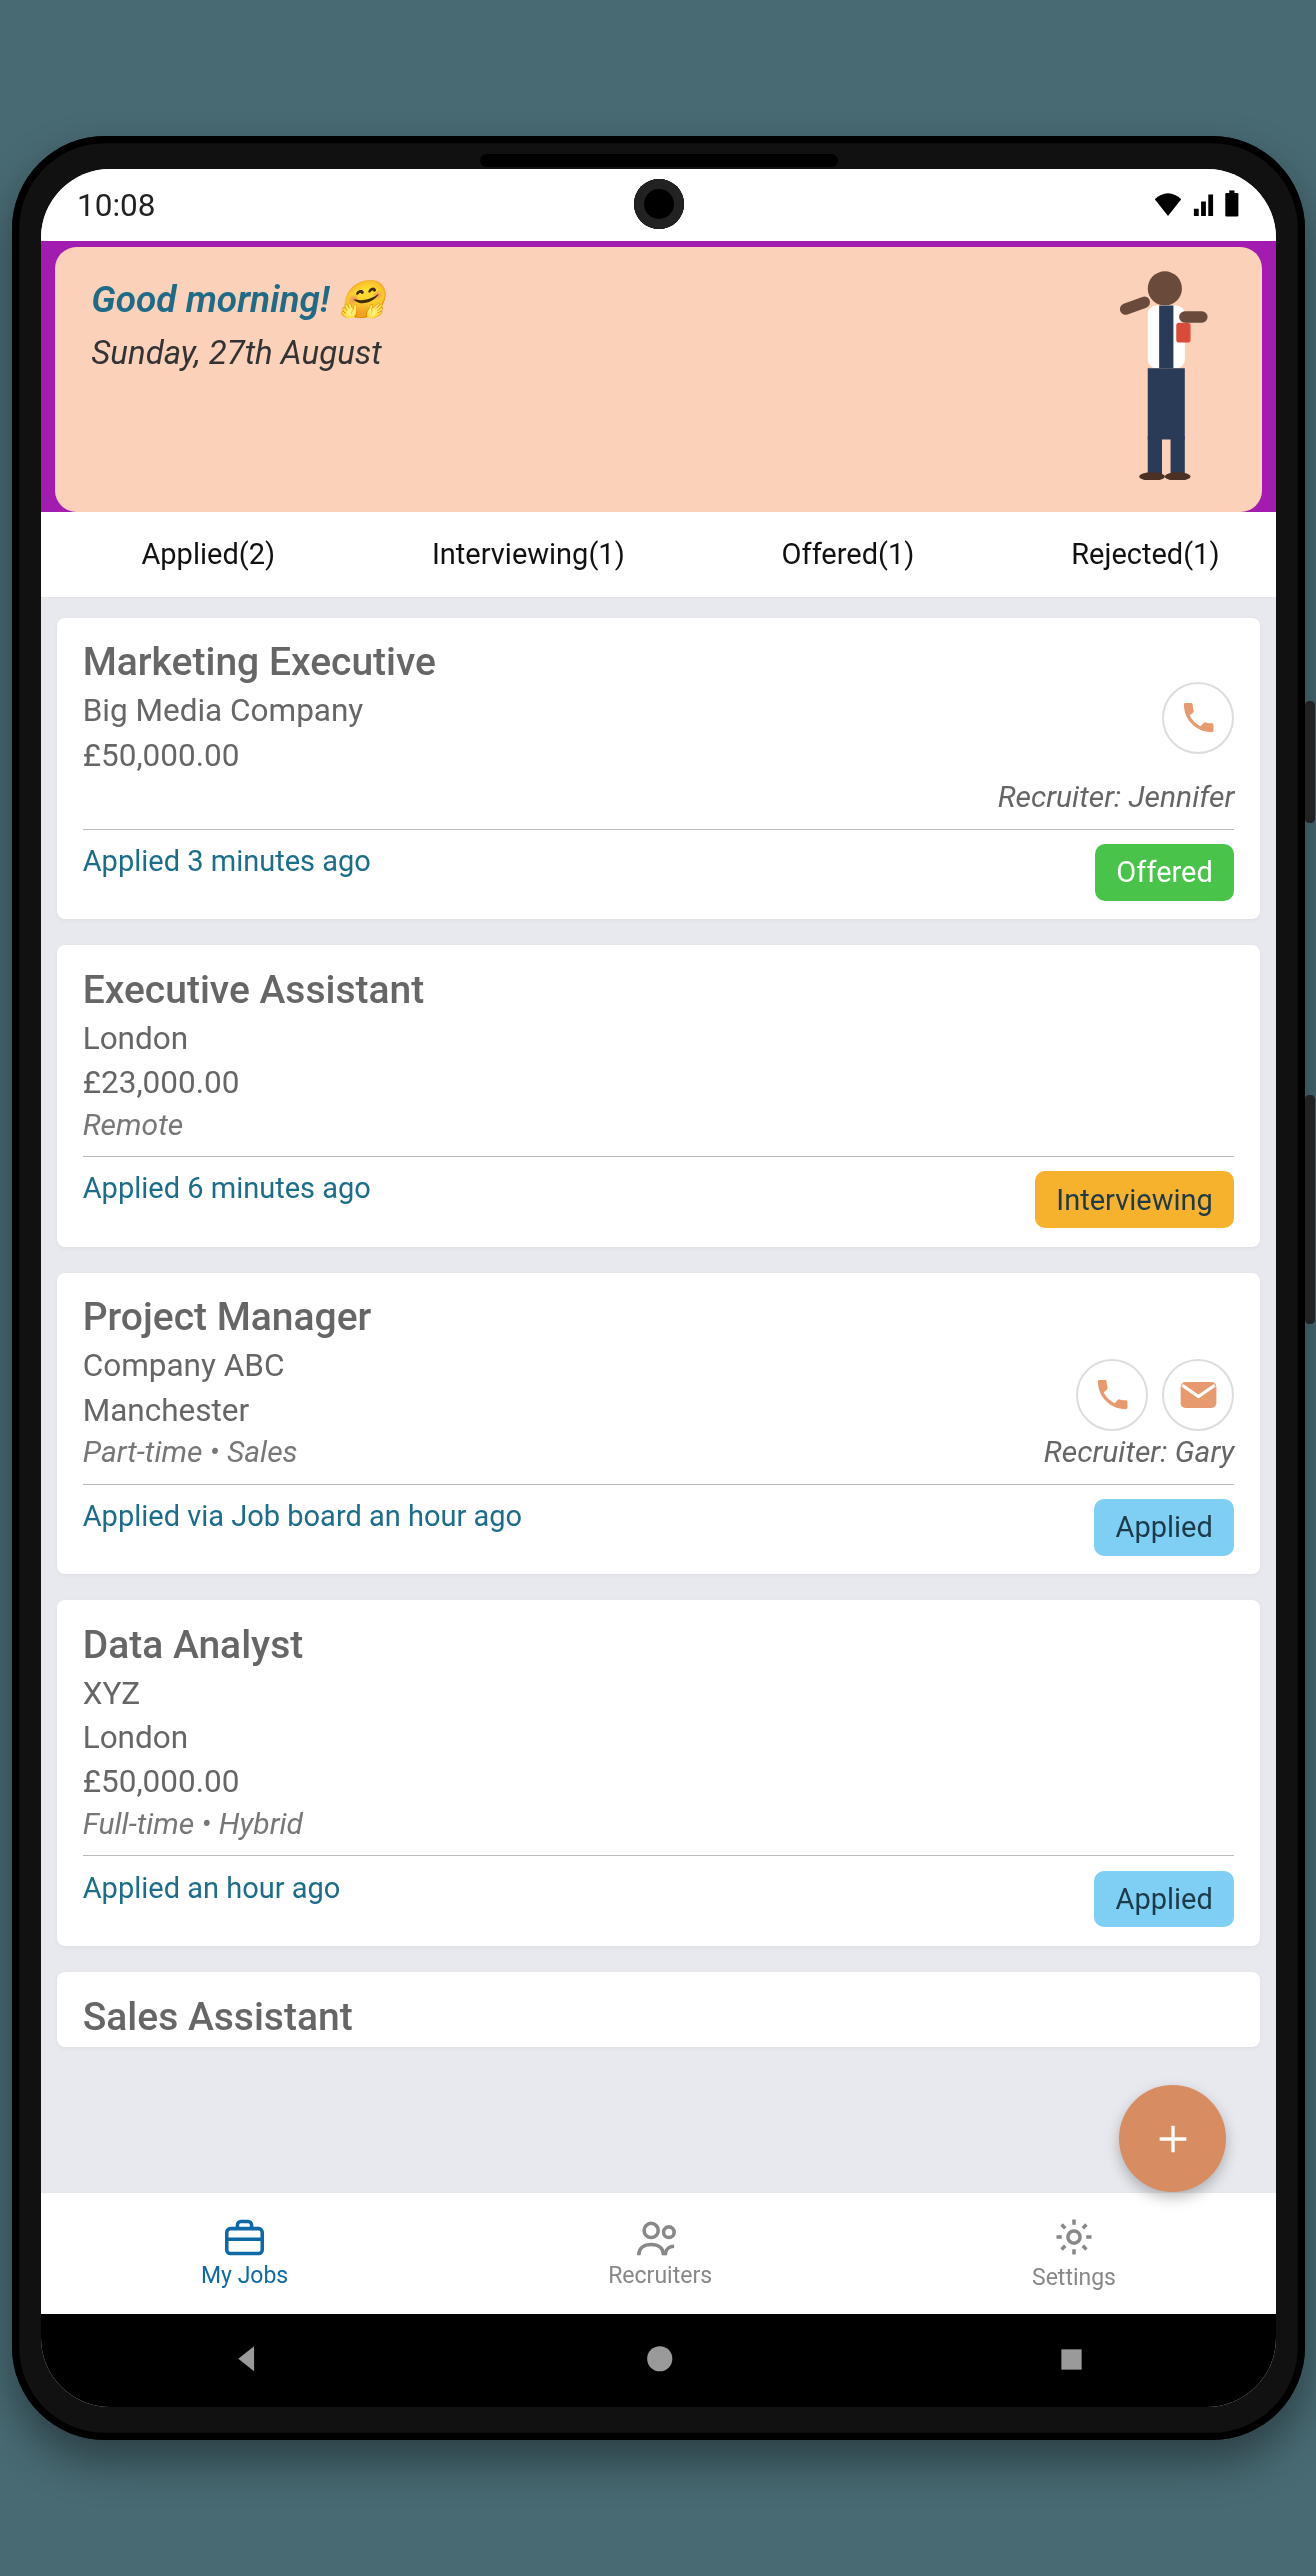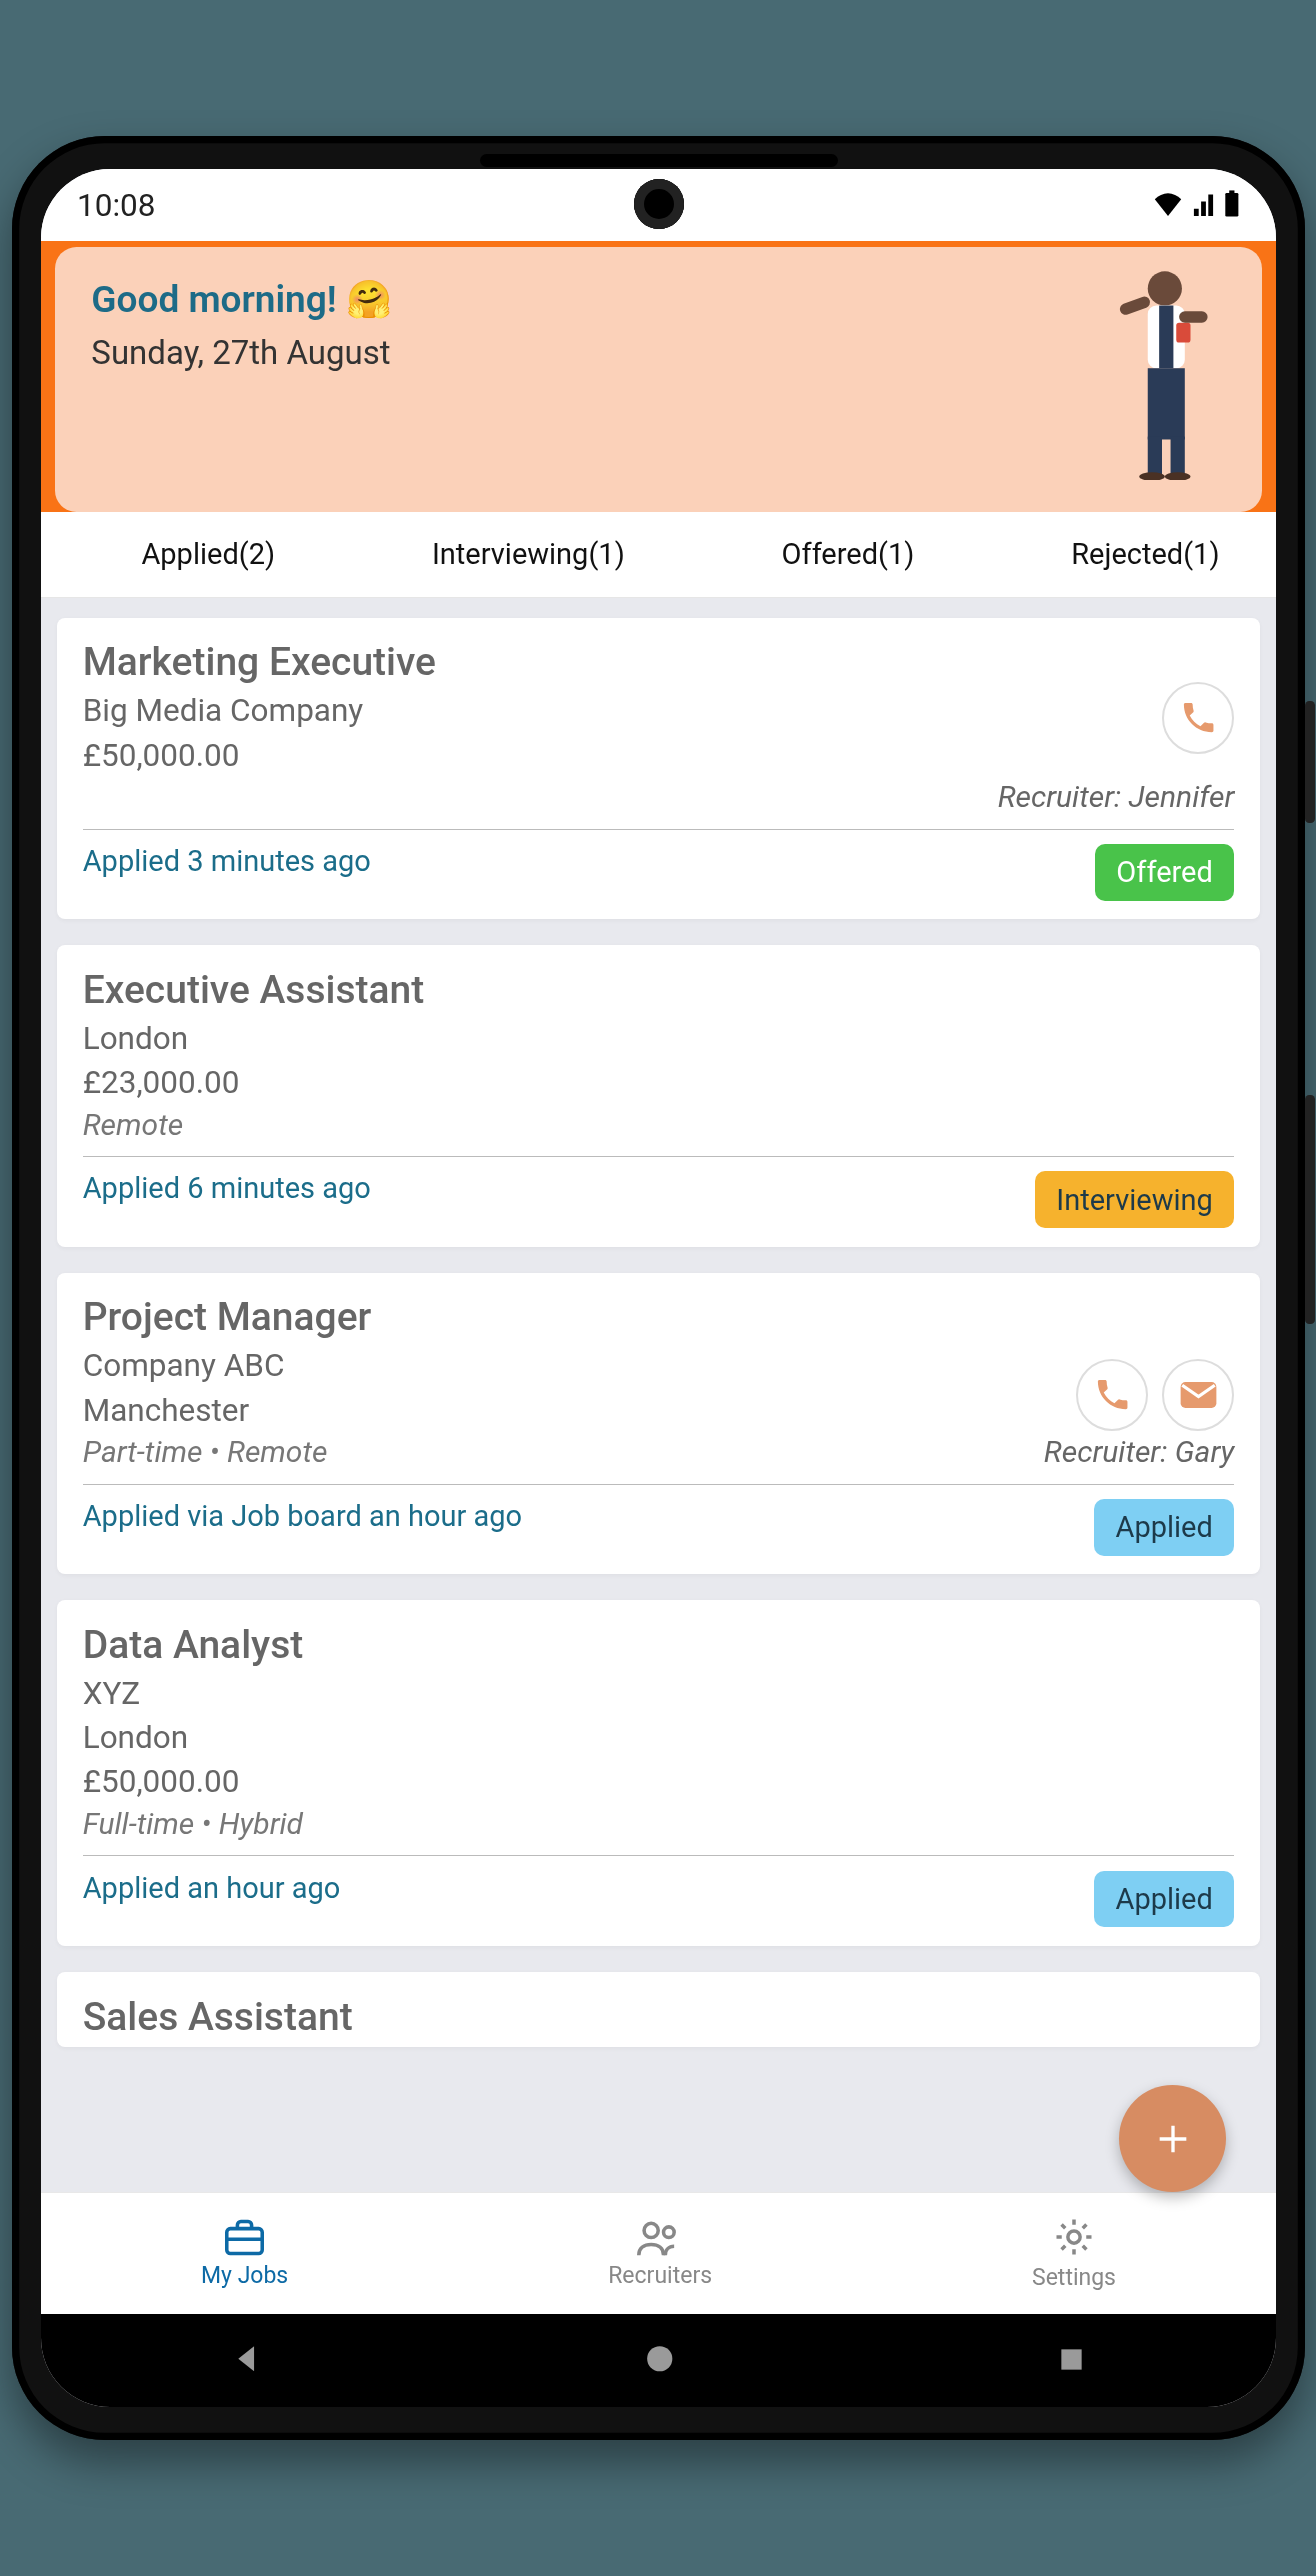--- a/index.html
+++ b/index.html
@@ -45,23 +45,24 @@
   .status-bar {
     height:72px; background:#fff; display:flex; align-items:center; justify-content:space-between;
     padding: 0 36px;
     position:relative; z-index:40;
   }
   .status-time { font-size:31.5px; color:#222; }
   .status-icons { display:flex; gap:7.2px; align-items:center; }
 
   
   .header-strip {
-    background:#f97316;
+    background:#a21caf;
     padding: 10px 14.3px 0 14.3px;
     margin-top:-4.3px;
+    font-style:italic;
   }
 
   .greeting-card {
     background:#fbd1b9;
     border-radius:21.5px;
     padding: 31.5px 36px 31.5px 36px;
     min-height: 265px;
     position:relative;
     overflow:visible;
   }
@@ -244,21 +245,21 @@
               </svg>
           </div>
           <div class="icon-circle">
             <svg width="39" height="30" viewBox="0 0 24 18">
                 <rect x="1" y="1" width="22" height="16" rx="3" fill="#e69a6d"></rect>
                 <path d="M2 3l10 7L22 3" stroke="#fff" stroke-width="2" fill="none"></path>
               </svg>
           </div>
         </div>
         <div style="display:flex; justify-content:space-between; align-items:baseline;">
-          <span class="job-meta-italic">Part-time • Remote</span>
+          <span class="job-meta-italic">Part-time • Sales</span>
           <span class="recruiter-text">Recruiter: Gary</span>
         </div>
         <hr class="job-divider">
         <div class="job-footer">
           <span class="applied-text">Applied via Job board an hour ago</span>
           <span class="status-pill pill-applied">Applied</span>
         </div>
       </div>
 
       <div class="job-card">

